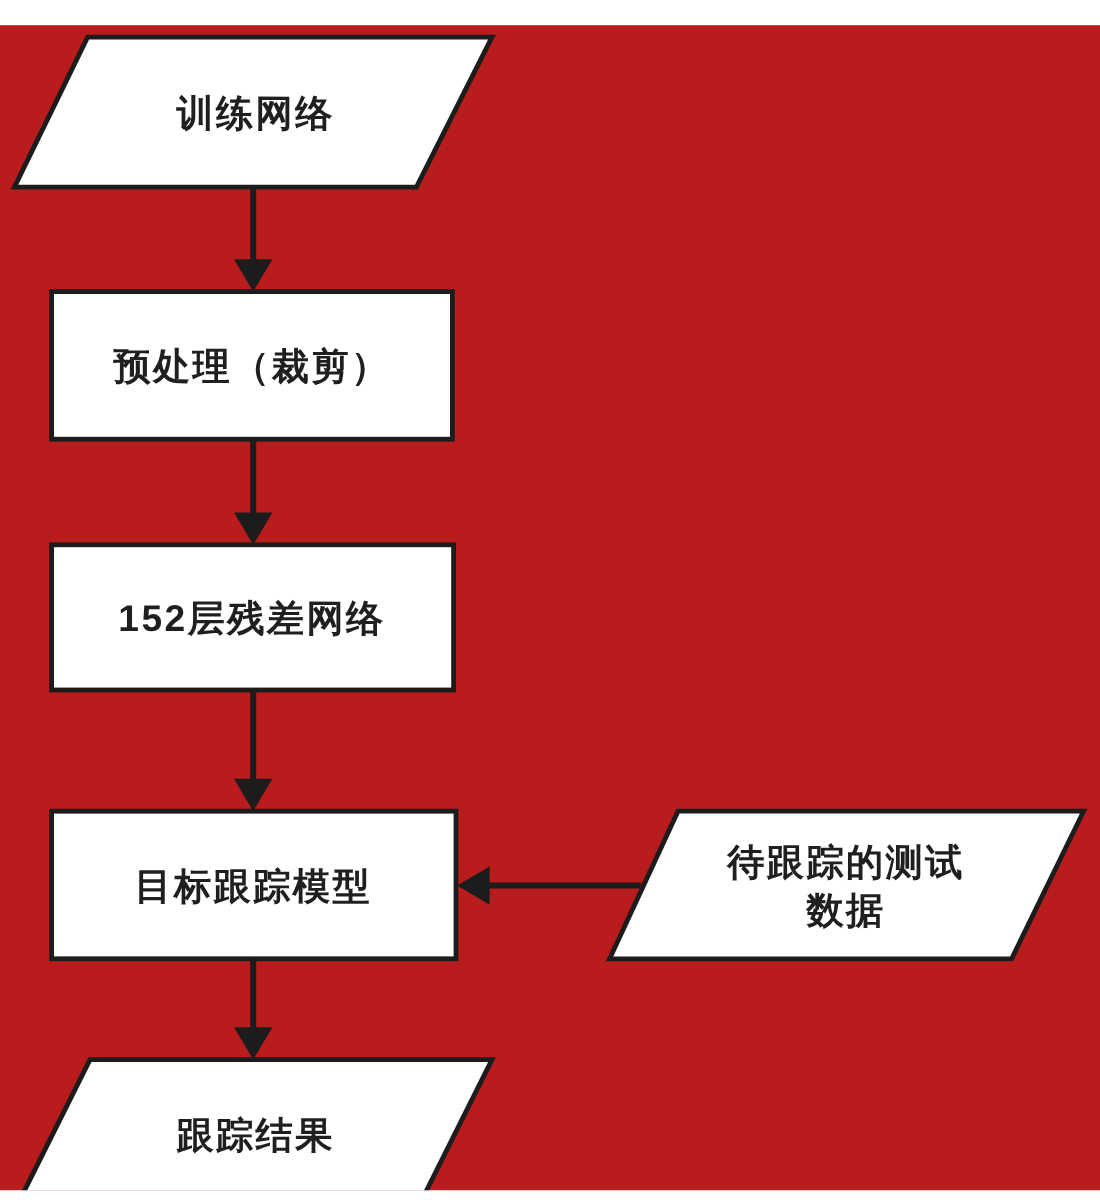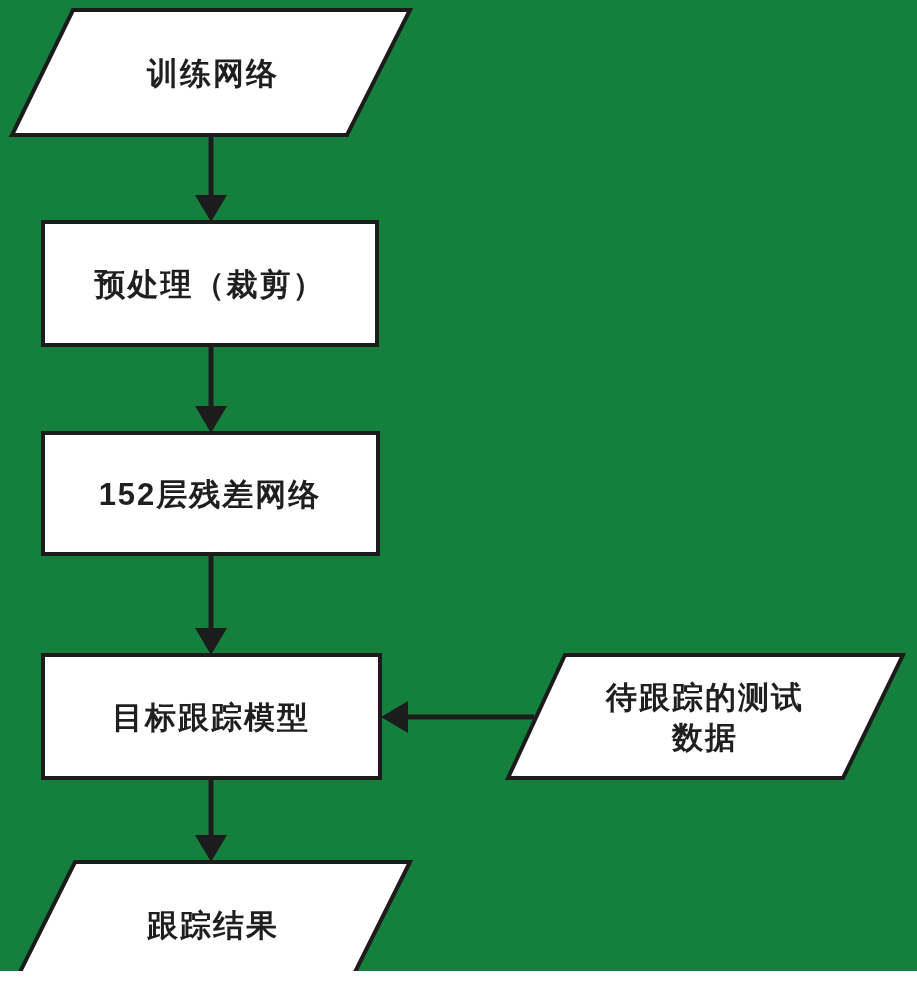--- a/index.html
+++ b/index.html
@@ -4,22 +4,23 @@
 <style>
   html, body {
     margin: 0;
     padding: 0;
     background: #ffffff;
   }
   .page {
     position: relative;
     width: 917px;
     height: 971px;
-    background: #15803d;
+    background: #b91c1c;
     overflow: hidden;
+    margin-top: 21px;
   }
   svg {
     display: block;
     width: 917px;
     height: 1000px;
   }
   .shape {
     fill: #ffffff;
     stroke: #1c1c1c;
     stroke-width: 4;

